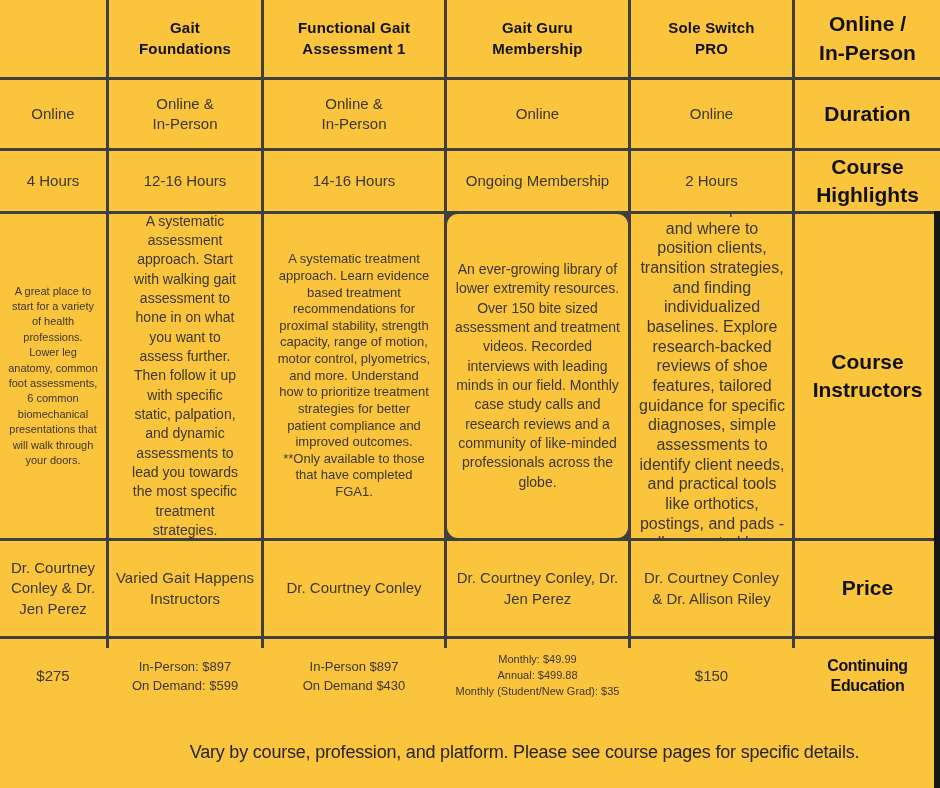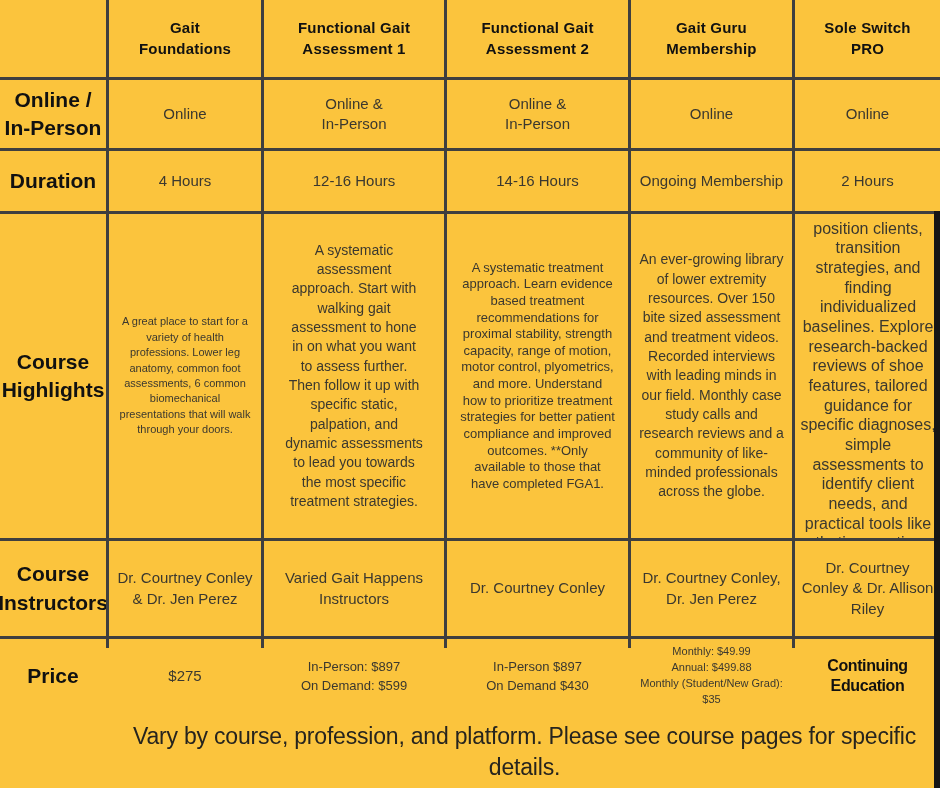--- a/index.html
+++ b/index.html
@@ -49,45 +49,44 @@
   .rlabel {
     font-weight: bold;
     color: #111111;
     font-size: 21px;
     line-height: 1.35;
     padding: 4px 4px;
   }
   .hl1 { font-size: 11px;   line-height: 1.40; padding: 6px 7px; }
   .hl2 { font-size: 14px;   line-height: 1.38; padding: 6px 21px; }
   .hl3 { font-size: 13px;   line-height: 1.28; padding: 6px 13px; }
-  .hl4 { font-size: 14px;   line-height: 1.38; padding: 1px 7px; }
+  .hl4 { font-size: 14px;   line-height: 1.38; padding: 1px 7px; border-radius: 11px; }
   .hl5 { font-size: 16px;   line-height: 1.23; padding: 6px 4px 6px 5px; }
   .price-sm  { font-size: 13px;   line-height: 1.5; }
   .price-xs  { font-size: 11px; line-height: 1.45; }
   .footer-label { font-size: 16px; line-height: 1.25; letter-spacing: -0.4px; }
-  .footer-cell  { font-size: 23px; letter-spacing: -0.2px; color: #26241E; }
+  .footer-cell  { font-size: 18px; letter-spacing: -0.2px; color: #26241E; }
   .right-strip {
     position: absolute;
     top: 211px;
     right: 0;
     width: 6px;
     height: 577px;
     background: #161616;
   }
 </style>
 </head>
 <body>
 
 <div class="poster">
   <div class="grid">
 
     <div class="cell"></div>
     <div class="cell chead">Gait Foundations</div>
     <div class="cell chead">Functional Gait Assessment 1</div>
-    <div class="cell chead">Functional Gait Assessment 2</div>
     <div class="cell chead">Gait Guru Membership</div>
     <div class="cell chead">Sole Switch PRO</div>
 
     <div class="cell rlabel">Online /
 In-Person</div>
     <div class="cell">Online</div>
     <div class="cell">Online &amp;
 In-Person</div>
     <div class="cell">Online &amp;
 In-Person</div>
@@ -117,20 +116,21 @@
 
     <div class="cell rlabel">Price</div>
     <div class="cell">$275</div>
     <div class="cell price-sm">In-Person: $897
 On Demand: $599</div>
     <div class="cell price-sm">In-Person $897
 On Demand $430</div>
     <div class="cell price-xs">Monthly: $49.99
 Annual: $499.88
 Monthly (Student/New Grad): $35</div>
+    <div class="cell">$150</div>
 
     <div class="cell rlabel footer-label">Continuing
 Education</div>
     <div class="cell footer-cell" style="grid-column: 2 / 7;">Vary by course, profession, and platform. Please see course pages for specific details.</div>
 
   </div>
 
   <div class="right-strip"></div>
 </div>
 

